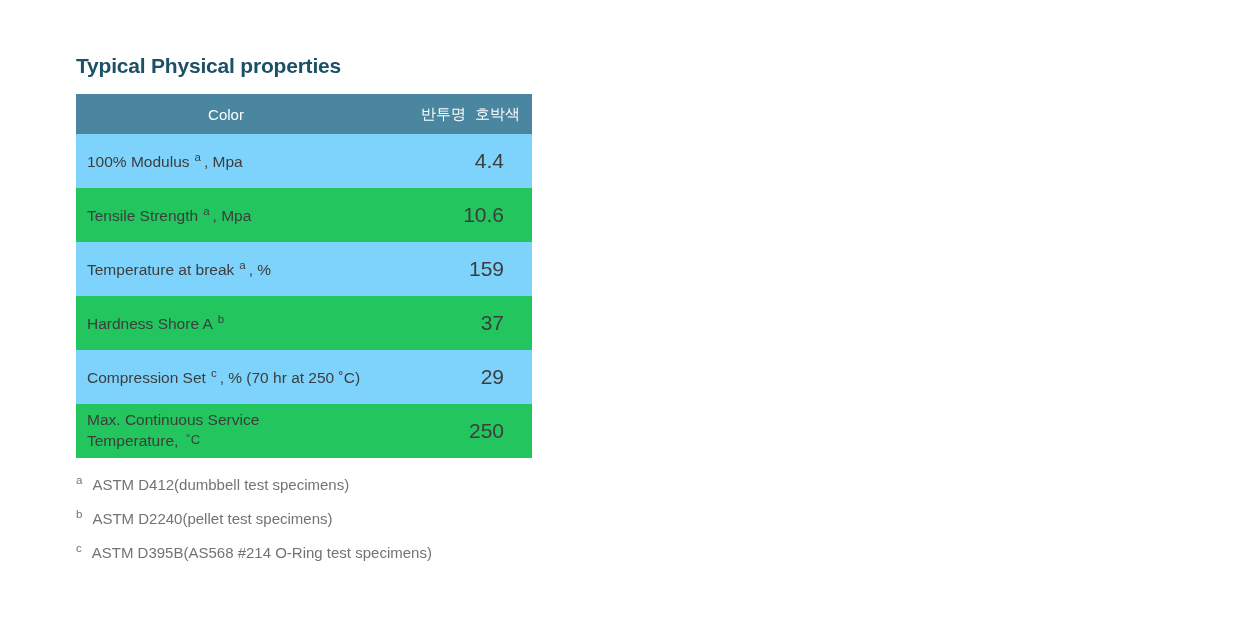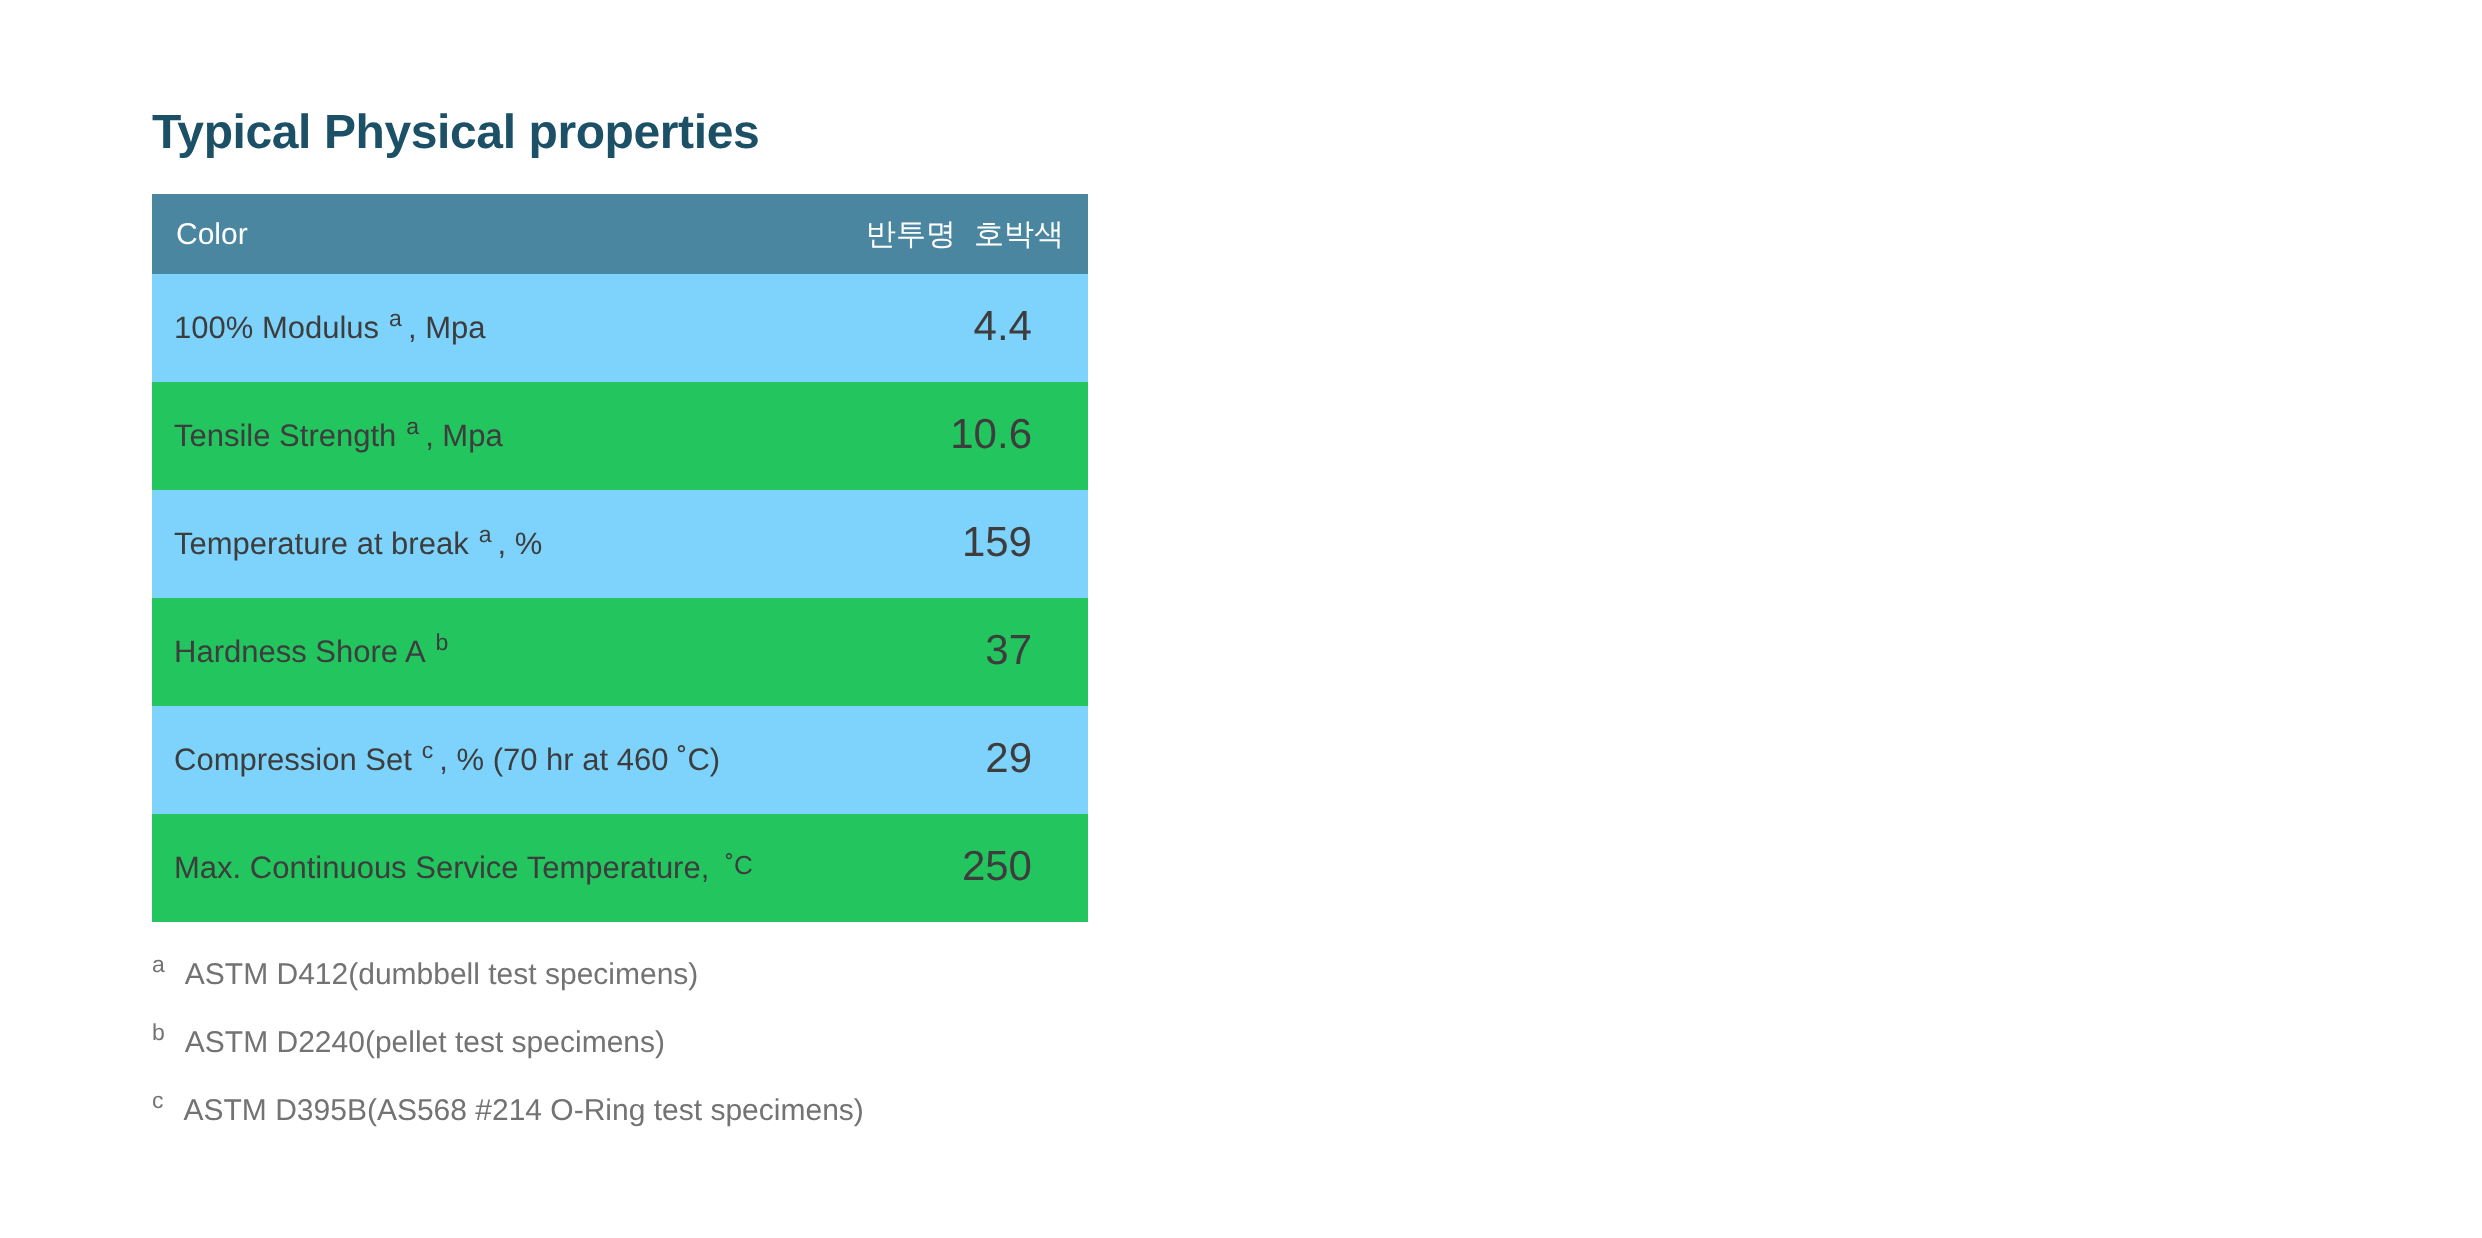--- a/index.html
+++ b/index.html
@@ -19,21 +19,21 @@
     width: 1241px;
     height: 619px;
   }
   .content {
     position: absolute;
     left: 76px;
     top: 54px;
     width: 620px;
   }
   .title {
-    font-size: 24px;
+    font-size: 21px;
     font-weight: bold;
     color: #1b5066;
     letter-spacing: -0.2px;
     margin: 0 0 17px 0;
     line-height: 1.1;
   }
   table.props {
     border-collapse: collapse;
     width: 444px;
     table-layout: fixed;
@@ -44,22 +44,21 @@
     vertical-align: middle;
   }
   thead th {
     background: #4a86a0;
     color: #ffffff;
     font-size: 15px;
     font-weight: normal;
     height: 40px;
   }
   thead th.label-col {
-    text-align: left;
-    padding-left: 12px;
+    text-align: center;
     width: 300px;
   }
   thead th.value-col {
     text-align: right;
     padding-right: 12px;
     width: 144px;
     font-family: Liberation Mono, monospace;
   }
   tbody tr {
     height: 54px;
@@ -138,21 +137,21 @@
         </tr>
         <tr class="plain">
           <td class="label"><span>Temperature at break</span><sup class="note">a</sup><span>, %</span></td>
           <td class="value">159</td>
         </tr>
         <tr class="shaded">
           <td class="label"><span>Hardness Shore A</span><sup class="note">b</sup><span></span></td>
           <td class="value">37</td>
         </tr>
         <tr class="plain">
-          <td class="label"><span>Compression Set</span><sup class="note">c</sup><span>, % (70 hr at 460 ˚C)</span></td>
+          <td class="label"><span>Compression Set</span><sup class="note">c</sup><span>, % (70 hr at 250 ˚C)</span></td>
           <td class="value">29</td>
         </tr>
         <tr class="shaded">
           <td class="label"><span>Max. Continuous Service Temperature,</span><sup class="note"></sup><span class="deg">˚C</span></td>
           <td class="value">250</td>
         </tr>
       </tbody>
     </table>
 
     <div class="footnotes">

